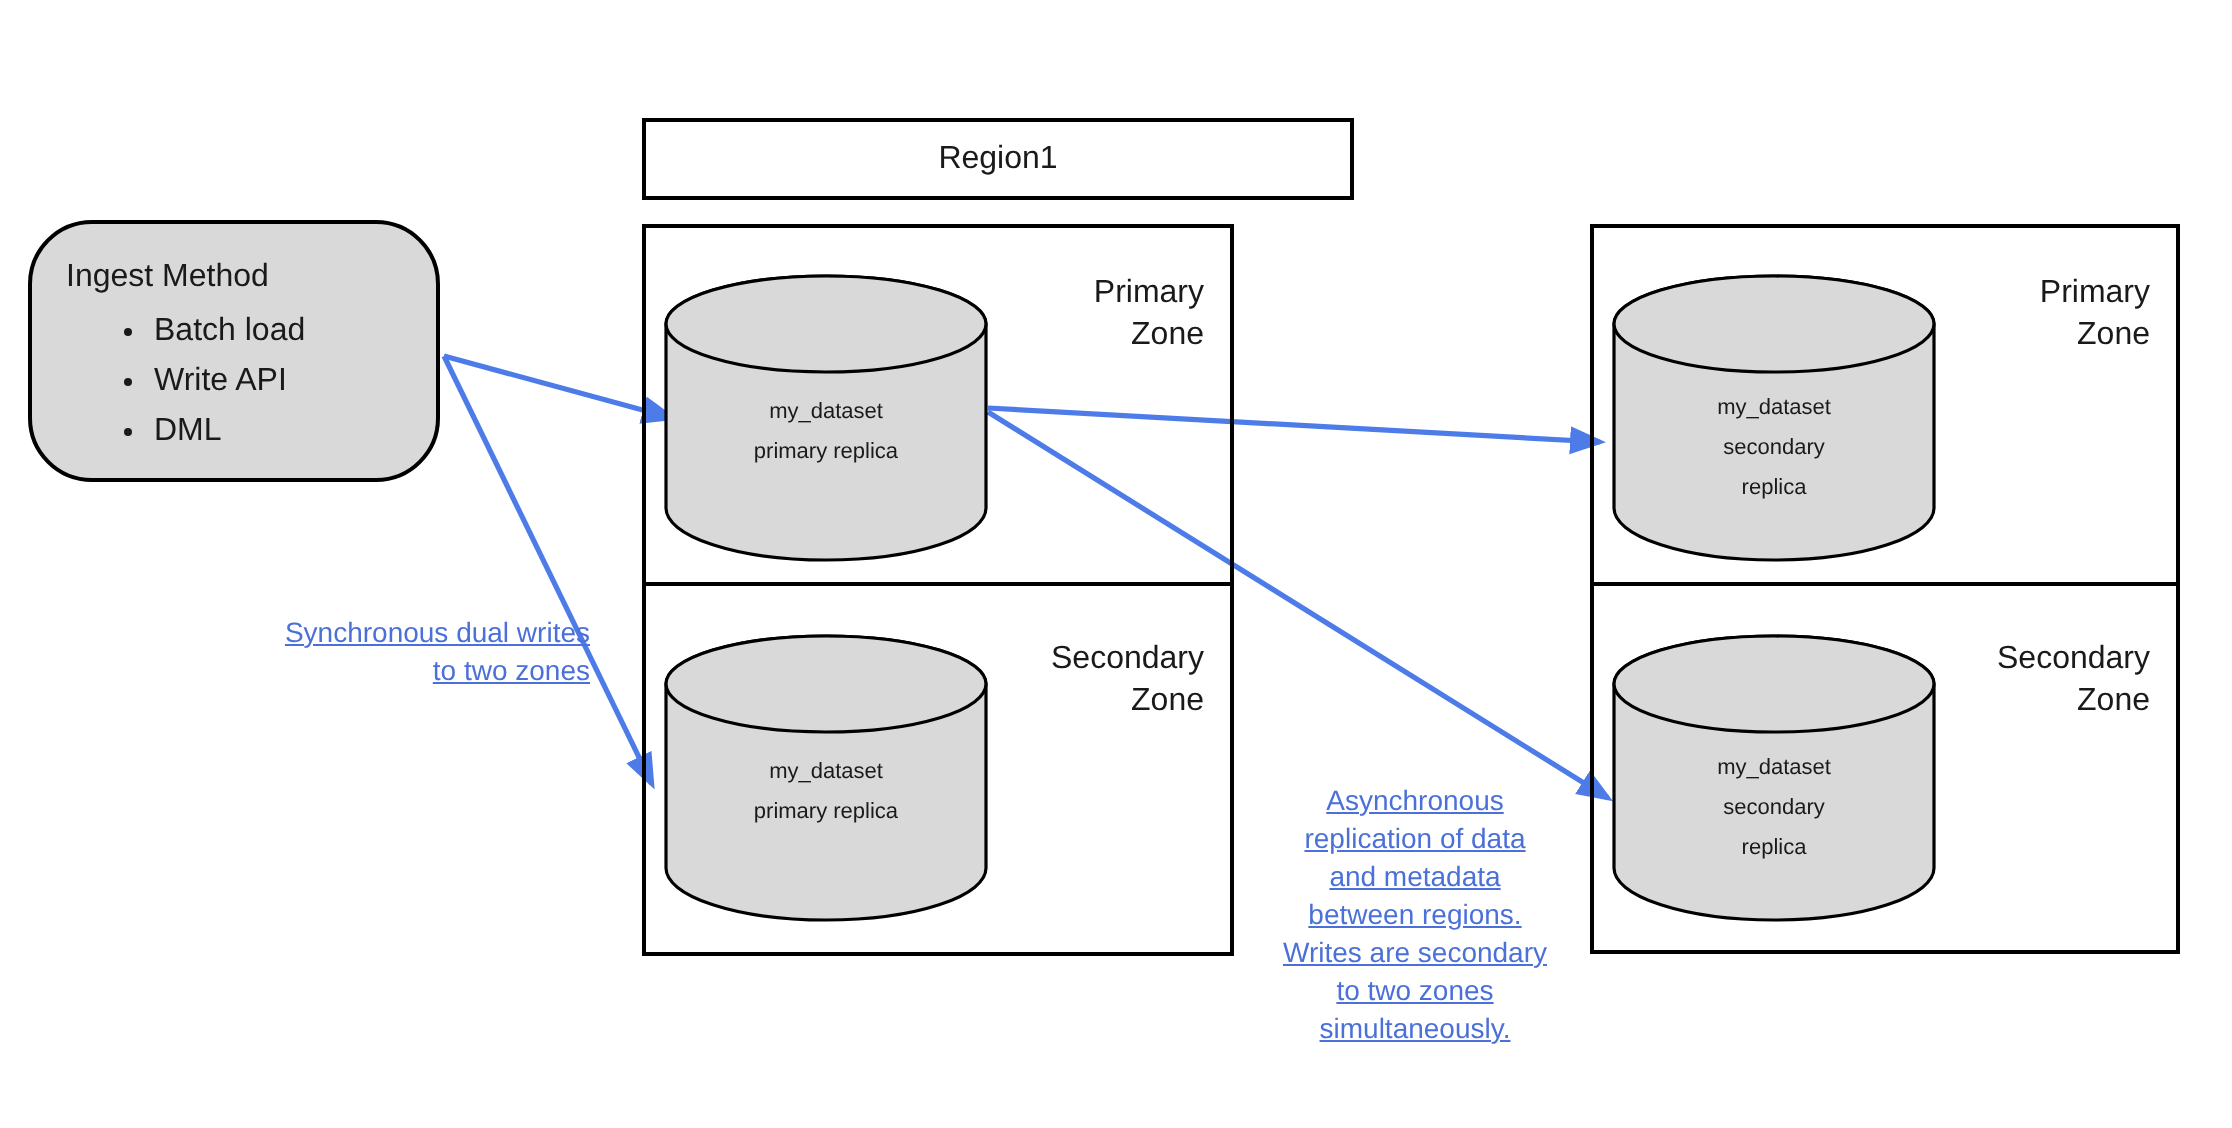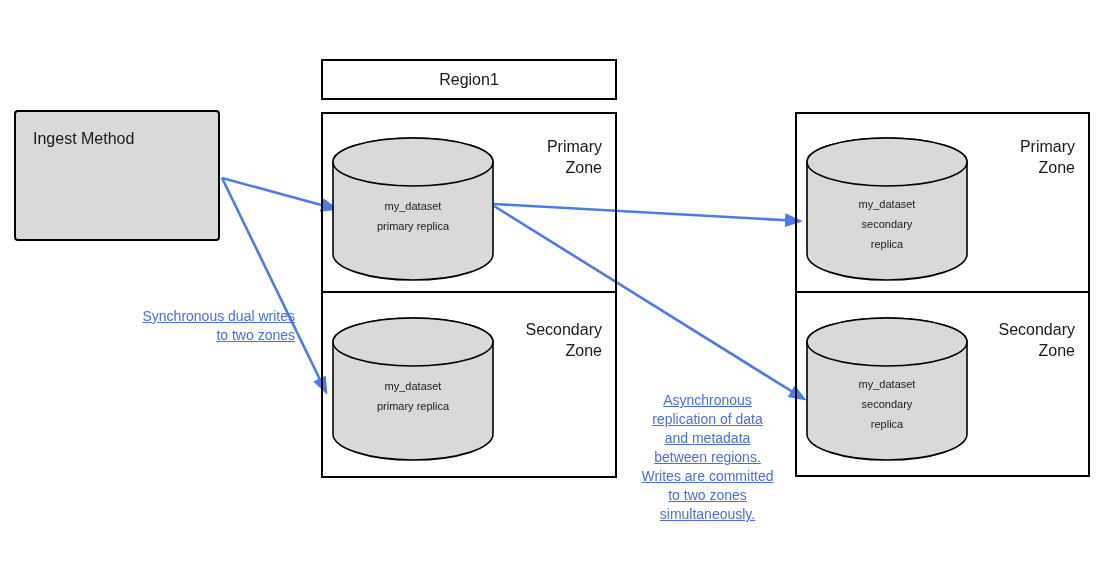--- a/index.html
+++ b/index.html
@@ -8,28 +8,28 @@
     background:#ffffff; overflow:hidden;
     font-family:"Liberation Sans", sans-serif; color:#1a1a1a;
   }
   .arrows { position:absolute; inset:0; width:1116px; height:564px; pointer-events:none; }
   .arrows line { stroke:var(--arrow,#4d7ce9); stroke-width:2.6; }
   .arrowhead-path { fill:var(--arrow,#4d7ce9); }
 
   .ingest-box {
     position:absolute; left:14px; top:110px; width:206px; height:131px;
     background:var(--shapeFill,#d9d9d9); border:2px solid var(--shapeStroke,#000);
-    border-radius:4px; box-sizing:border-box; padding:17px 0 0 17px;
+    border-radius:32px; box-sizing:border-box; padding:17px 0 0 17px;
   }
   .ingest-title { font-size:16px; line-height:20px; }
   .ingest-list { margin:4px 0 0 0; padding:0 0 0 44px; }
   .ingest-list li { font-size:16px; line-height:25px; }
 
   .region-header {
-    position:absolute; height:41px; width:296px;
+    position:absolute; height:41px; width:356px;
     border:2px solid var(--shapeStroke,#000); box-sizing:border-box;
     display:flex; align-items:center; justify-content:center;
     font-size:16px;
   }
   .zone-box {
     position:absolute; width:296px;
     border:2px solid var(--shapeStroke,#000); box-sizing:border-box;
   }
   .zone-label {
     position:absolute; top:22px; right:13px;
@@ -60,20 +60,25 @@
       </marker>
     </defs>
     <line x1="222" y1="178" x2="336" y2="209" marker-end="url(#ah)"></line>
     <line x1="222" y1="178" x2="326" y2="392" marker-end="url(#ah)"></line>
     <line x1="494" y1="204" x2="800" y2="221" marker-end="url(#ah)"></line>
     <line x1="494" y1="206" x2="804" y2="399" marker-end="url(#ah)"></line>
   </svg>
 
   <div class="ingest-box">
     <div class="ingest-title">Ingest Method</div>
+    <ul class="ingest-list">
+      <li>Batch load</li>
+      <li>Write API</li>
+      <li>DML</li>
+    </ul>
   </div>
 
   <div class="region-header" style="left:321px; top:59px;">
     <span>Region1</span>
   </div>
   <div class="zone-box" style="left:321px; top:112px; height:181px;">
     <div class="zone-label">Primary
 Zone</div>
   </div>
   <div class="zone-box" style="left:321px; top:291px; height:187px;">
@@ -127,17 +132,17 @@
 secondary
 replica</div>
   </div>
 
   <div class="note note-sync">Synchronous dual writes
 to two zones</div>
   <div class="note note-async">Asynchronous
 replication of data
 and metadata
 between regions.
-Writes are committed
+Writes are secondary
 to two zones
 simultaneously.</div>
 
 </div>
 
 </body></html>

